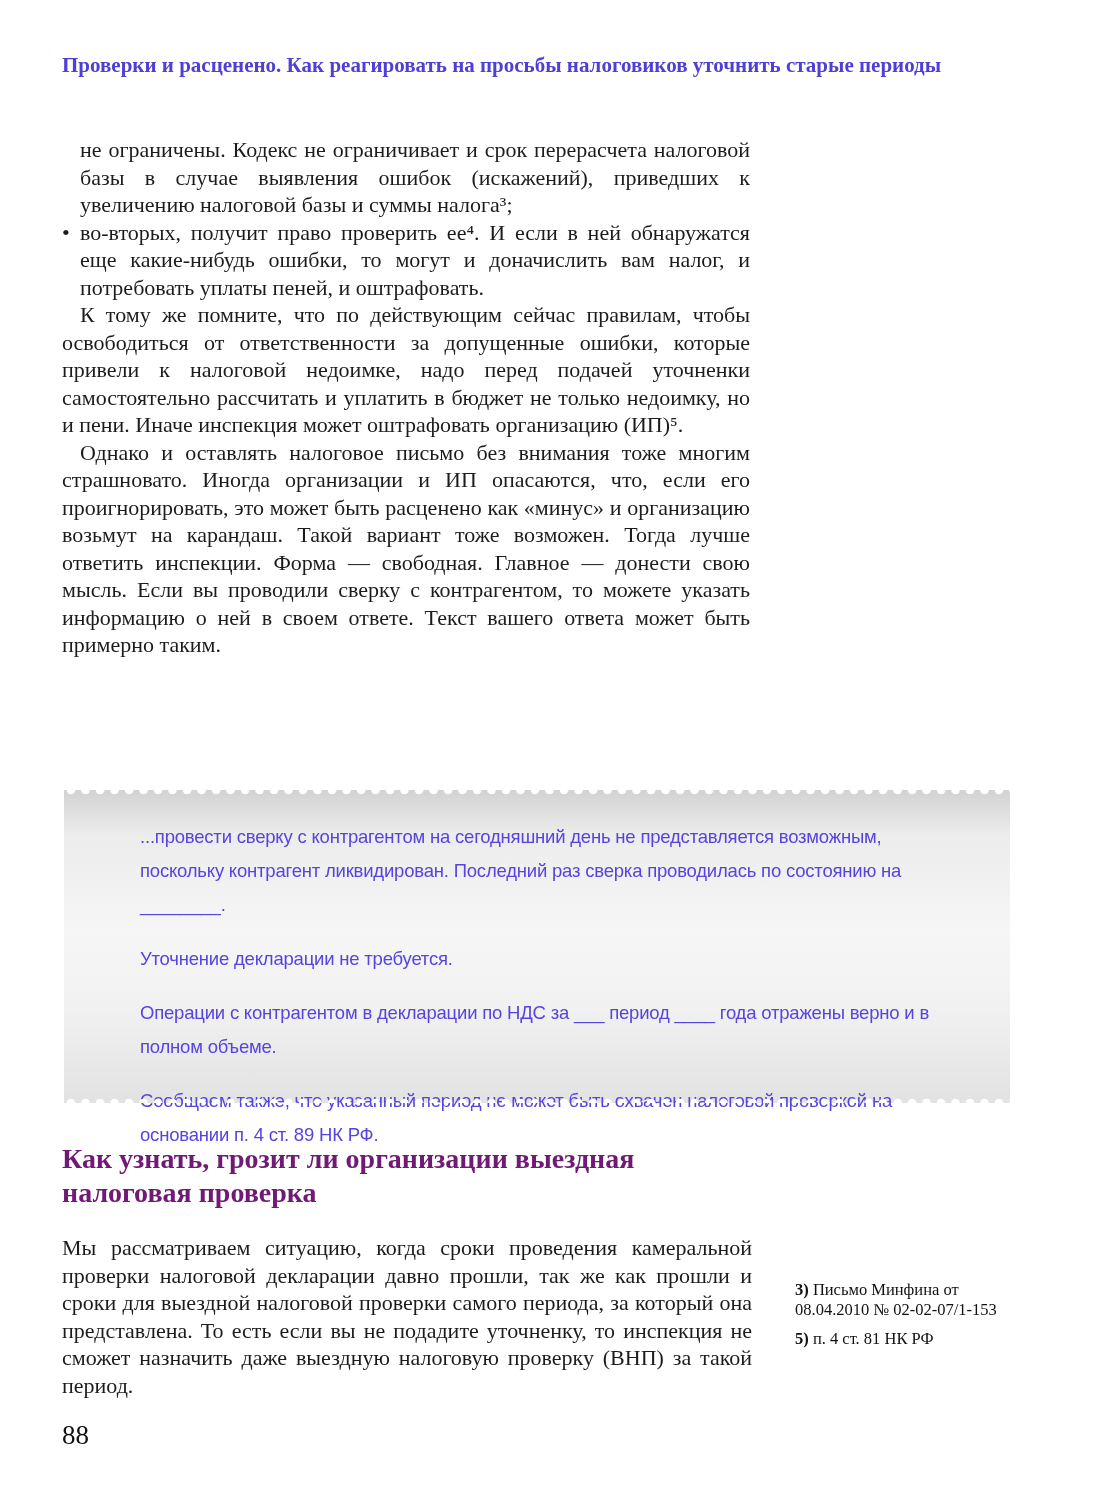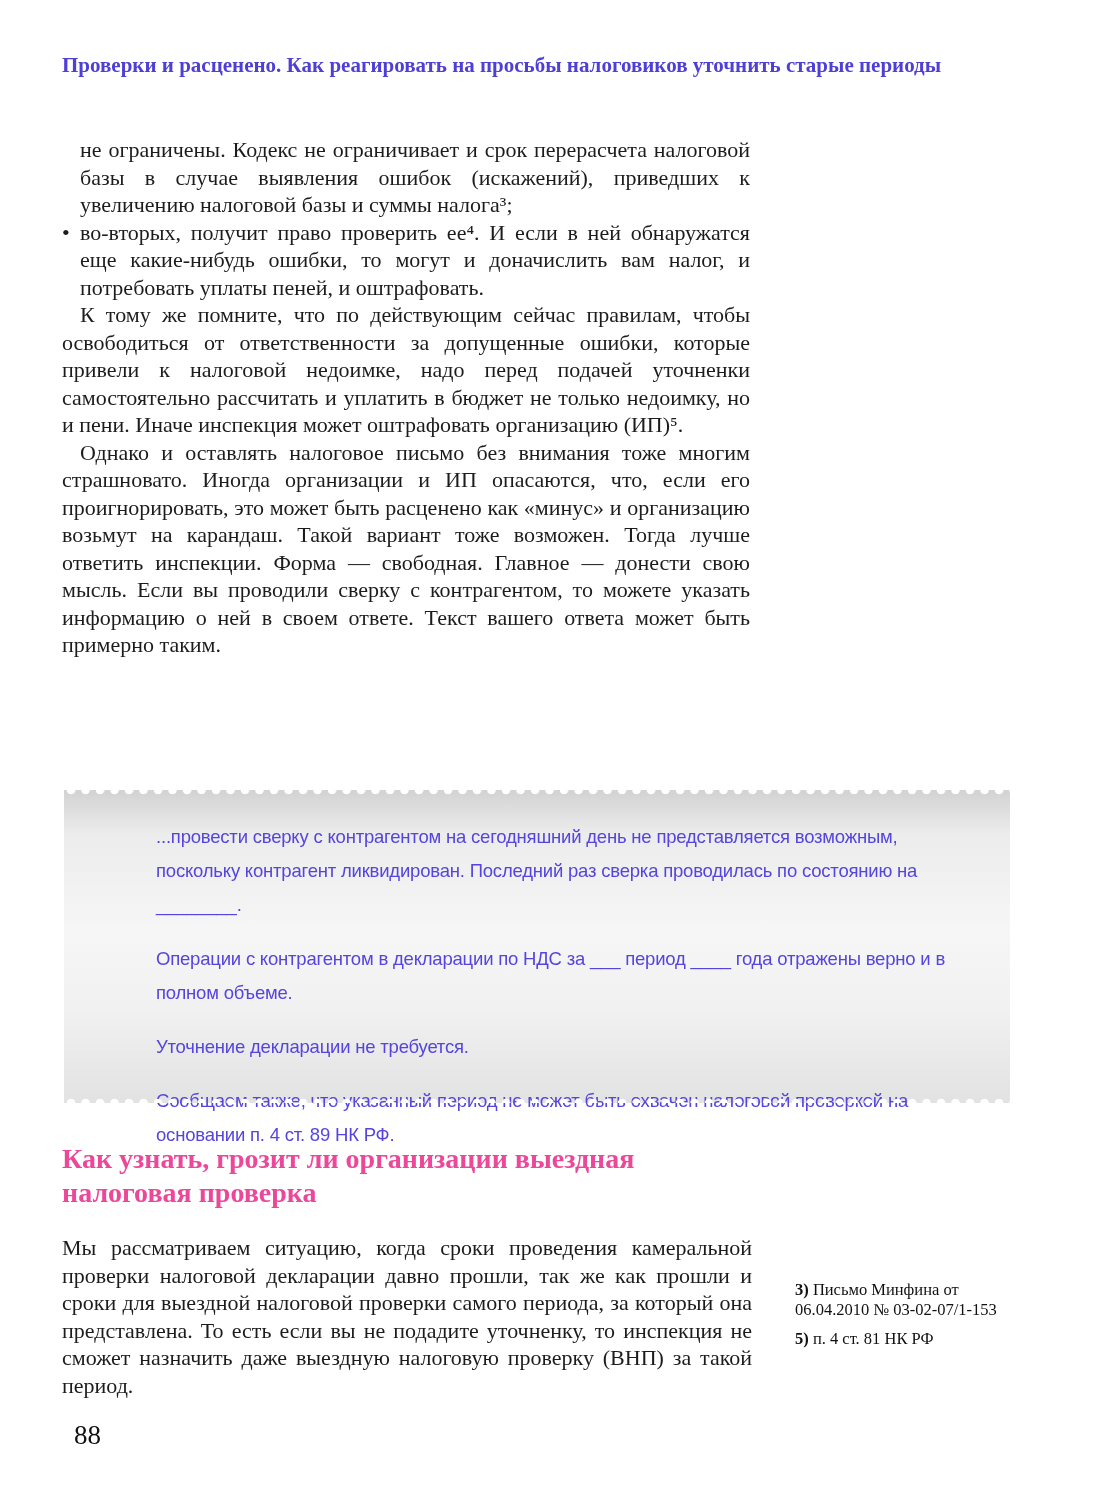--- a/index.html
+++ b/index.html
@@ -42,43 +42,43 @@
   .letter-box::before{
     content:"";position:absolute;left:0;right:0;top:0;height:7px;
     background-image:radial-gradient(circle at 7px 0px,#ffffff 4px,rgba(255,255,255,0) 4.6px);
     background-size:14.5px 7px;background-repeat:repeat-x;
   }
   .letter-box::after{
     content:"";position:absolute;left:0;right:0;bottom:0;height:7px;
     background-image:radial-gradient(circle at 7px 7px,#ffffff 4px,rgba(255,255,255,0) 4.6px);
     background-size:14.5px 7px;background-repeat:repeat-x;
   }
-  .letter-box p{margin:0 0 20px 16px;}
+  .letter-box p{margin:0 0 20px 0;}
 
   
   .subsection{
     position:absolute;left:62px;top:1142px;width:690px;
   }
   .subsection h2{
-    margin:0;font-size:28px;line-height:34px;font-weight:bold;color:#ec4899;
+    margin:0;font-size:28px;line-height:34px;font-weight:bold;color:#701a75;
   }
   .subsection p{
     margin:24px 0 0 0;font-size:22px;line-height:27.5px;text-align:justify;font-family:Liberation Serif, serif;
   }
 
   
   .footnotes{
     position:absolute;left:795px;top:1280px;width:232px;
     font-size:16.5px;line-height:20px;color:#111111;
   }
   .footnote{margin:0 0 9px 0;}
   .footnote b{font-weight:bold;}
 
   .page-number{
-    position:absolute;left:74px;top:1420px;
+    position:absolute;left:62px;top:1420px;
     font-size:27px;color:#111111;
   }
 </style>
 </head>
 <body>
 
 <div class="page">
 
   <header class="kicker">
     <span class="kicker-section">Проверки и расценено.</span>
@@ -90,34 +90,34 @@
     <p class="hang bullet-item">
       <span class="bullet">•</span>
       <span>во-вторых, получит право проверить ее⁴. И если в ней обнаружатся еще какие-нибудь ошибки, то могут и доначислить вам налог, и потребовать уплаты пеней, и оштрафовать.</span>
     </p>
     <p class="indent">К тому же помните, что по действующим сейчас правилам, чтобы освободиться от ответственности за допущенные ошибки, которые привели к налоговой недоимке, надо перед подачей уточненки самостоятельно рассчитать и уплатить в бюджет не только недоимку, но и пени. Иначе инспекция может оштрафовать организацию (ИП)⁵.</p>
     <p class="indent">Однако и оставлять налоговое письмо без внимания тоже многим страшновато. Иногда организации и ИП опасаются, что, если его проигнорировать, это может быть расценено как «минус» и организацию возьмут на карандаш. Такой вариант тоже возможен. Тогда лучше ответить инспекции. Форма — свободная. Главное — донести свою мысль. Если вы проводили сверку с контрагентом, то можете указать информацию о ней в своем ответе. Текст вашего ответа может быть примерно таким.</p>
   </main>
 
   <section class="letter-box">
     <p>...провести сверку с контрагентом на сегодняшний день не представляется возможным, поскольку контрагент ликвидирован. Последний раз сверка проводилась по состоянию на ________.</p>
+    <p>Уточнение декларации не требуется.</p>
     <p>Операции с контрагентом в декларации по НДС за ___ период ____ года отражены верно и в полном объеме.</p>
-    <p>Уточнение декларации не требуется.</p>
     <p>Сообщаем также, что указанный период не может быть охвачен налоговой проверкой на основании п. 4 ст. 89 НК РФ.</p>
   </section>
 
   <section class="subsection">
     <h2>Как узнать, грозит ли организации выездная налоговая проверка</h2>
     <p>Мы рассматриваем ситуацию, когда сроки проведения камеральной проверки налоговой декларации давно прошли, так же как прошли и сроки для выездной налоговой проверки самого периода, за который она представлена. То есть если вы не подадите уточненку, то инспекция не сможет назначить даже выездную налоговую проверку (ВНП) за такой период.</p>
   </section>
 
   <aside class="footnotes">
     <div class="footnote">
       <b>3)</b>
-      <span>Письмо Минфина от 06.04.2010 № 03-02-07/1-153</span>
+      <span>Письмо Минфина от 08.04.2010 № 02-02-07/1-153</span>
     </div>
     <div class="footnote">
       <b>5)</b>
       <span>п. 4 ст. 81 НК РФ</span>
     </div>
   </aside>
 
   <div class="page-number">88</div>
 
 </div>

